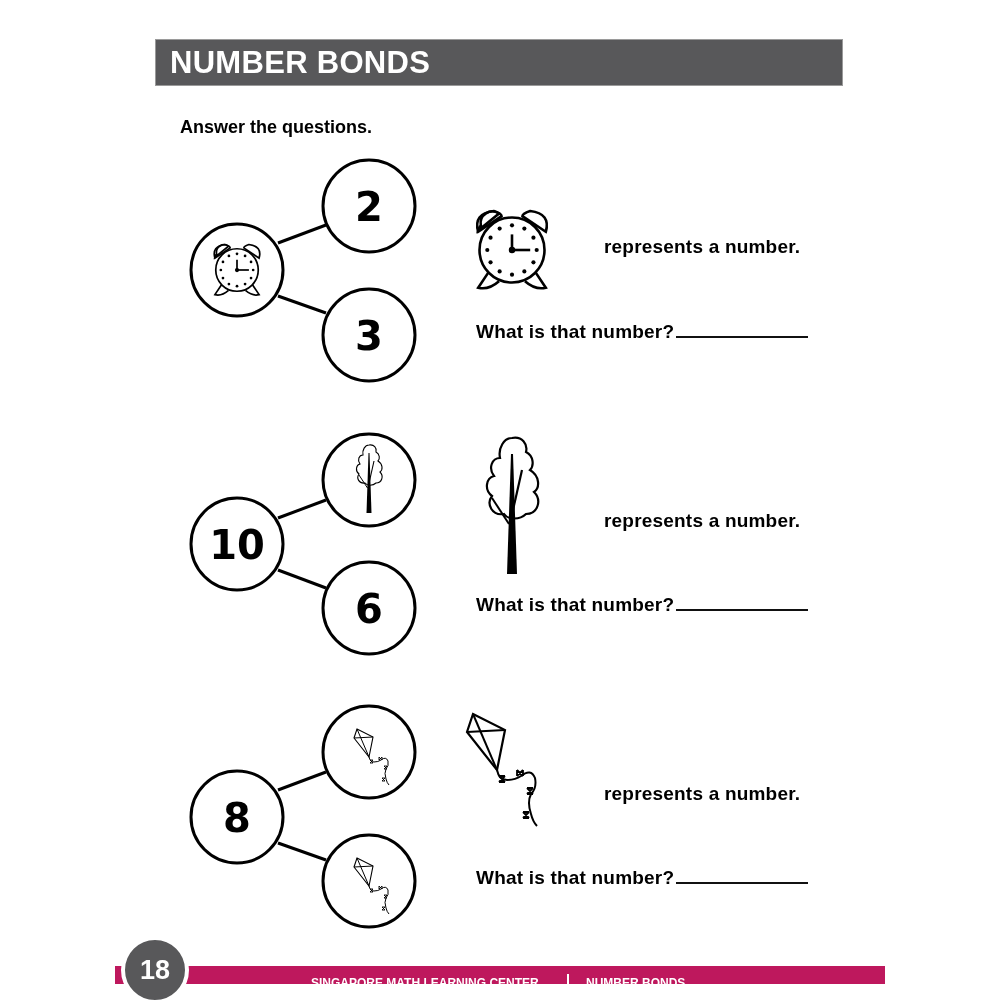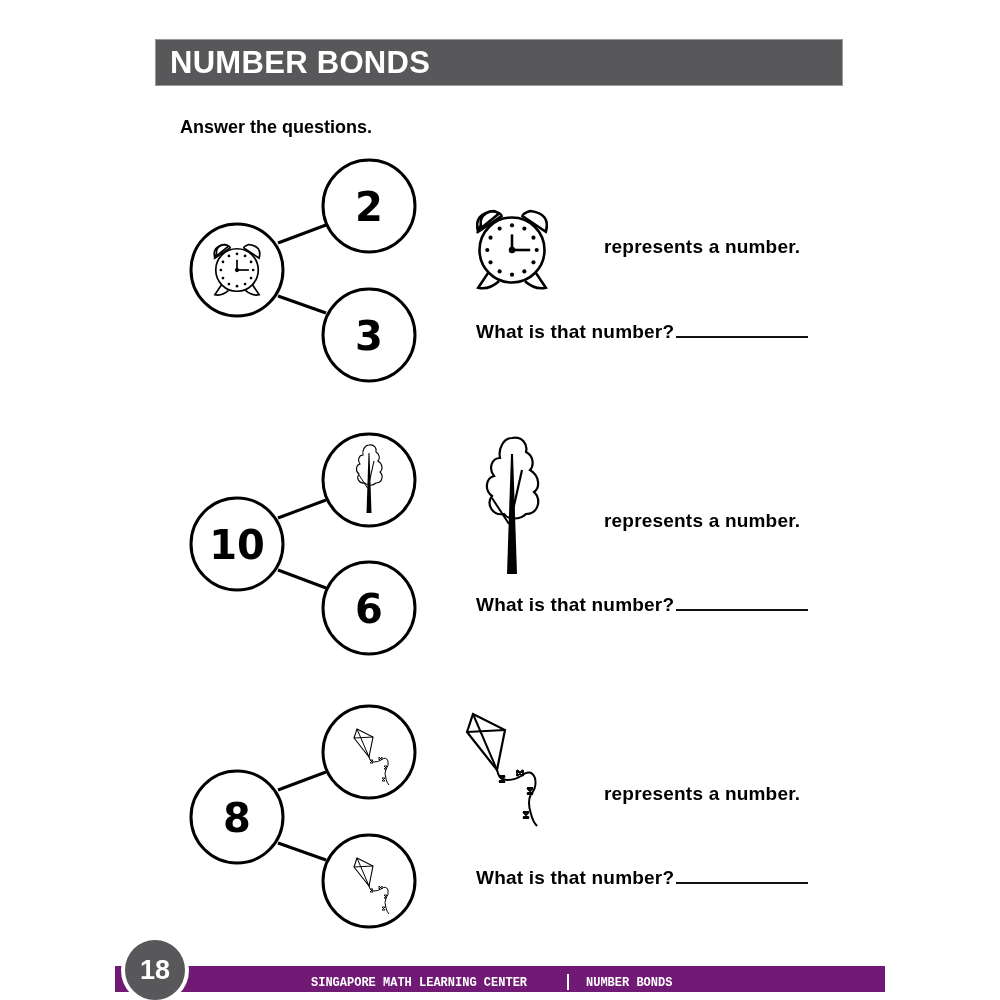--- a/index.html
+++ b/index.html
@@ -9,21 +9,21 @@
                 background:#58585a; border:1px solid #9a9a9a; box-sizing:border-box; }
   .header-title { position:absolute; left:14px; top:4px; color:#fff; font-weight:bold;
                   font-size:31px; letter-spacing:0.3px; line-height:38px; }
   .instructions { position:absolute; left:180px; top:117px; font-weight:bold; font-size:18px; }
   .bond-svg { position:absolute; left:0; top:0; width:1000px; height:1000px; }
   .bond-num { font-family:"DejaVu Sans", sans-serif; font-weight:bold; font-size:40px; }
   .represents { position:absolute; left:579px; font-weight:bold; font-size:19px; letter-spacing:0.2px;margin-left:25px; }
   .question { position:absolute; left:476px; font-weight:bold; font-size:19px; letter-spacing:0.2px; }
   .answer-line { display:inline-block; width:132px; height:20px; border-bottom:2px solid #111;
                  vertical-align:baseline; margin-left:2px; }
-  .footer-bar { position:absolute; left:115px; top:966px; width:770px; height:26px; background:#701a75;font-family:Liberation Mono, monospace; }
+  .footer-bar { position:absolute; left:115px; top:966px; width:770px; height:18px; background:#be185d; }
   .footer-text { position:absolute; left:0; top:0; width:100%; height:34px; color:#fff;
                  font-weight:bold; font-size:12px; line-height:34px; }
   .footer-left { position:absolute; left:196px; }
   .footer-sep { position:absolute; left:452px; top:8px; width:2px; height:16px; background:#fff; }
   .footer-right { position:absolute; left:471px; }
   .page-badge { position:absolute; left:121px; top:936px; width:60px; height:60px; border-radius:50%;
                 background:#58585a; border:4px solid #fff; box-sizing:content-box;
                 color:#fff; font-weight:bold; font-size:27px; text-align:center; line-height:60px; }
 </style>
 </head>

